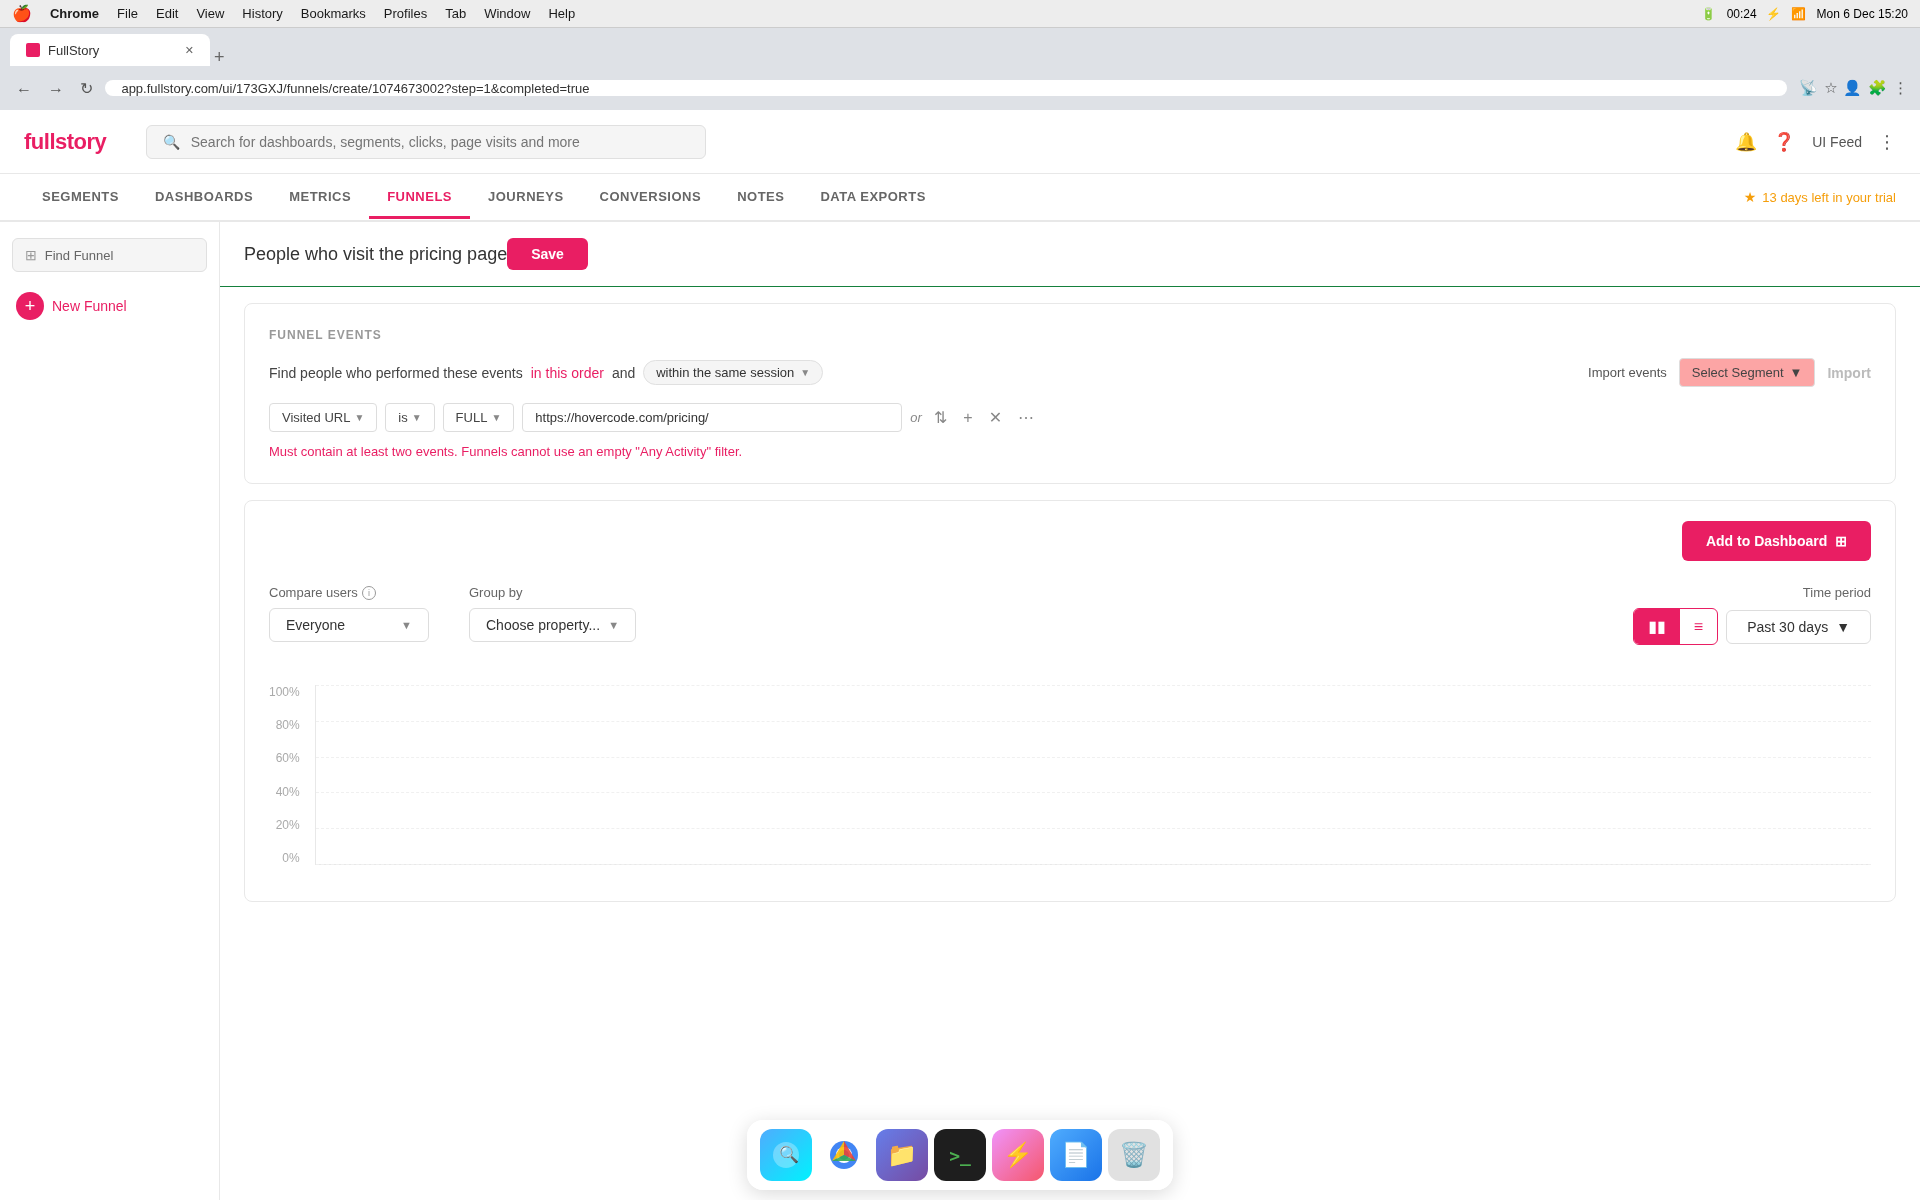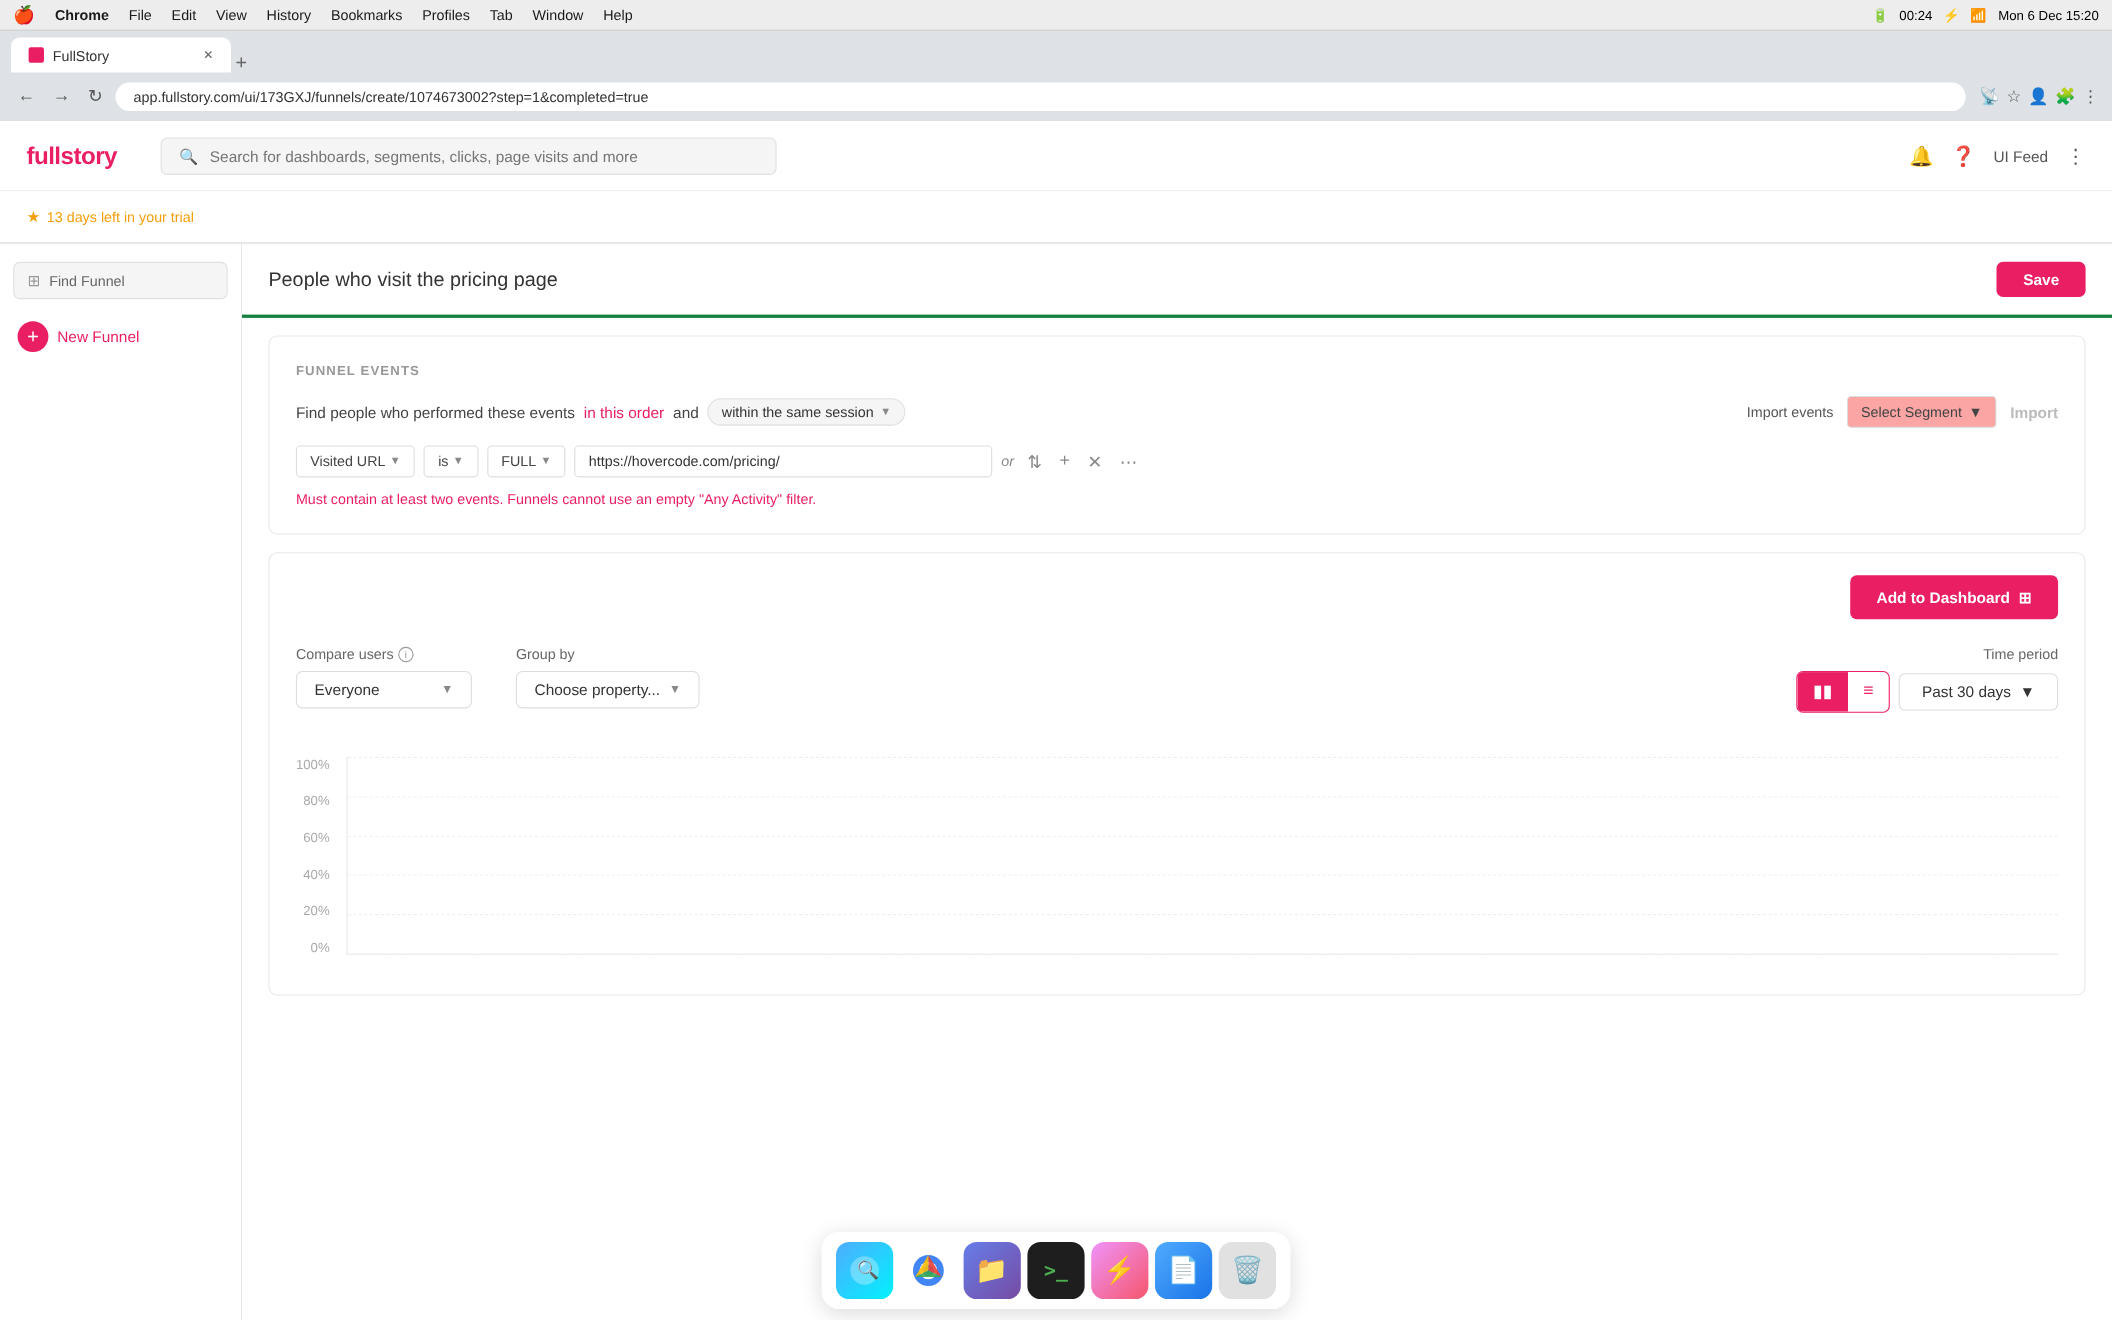--- a/index.html
+++ b/index.html
@@ -62,21 +62,21 @@
     .nav-btn { background: none; border: none; color: #555; font-size: 16px; cursor: pointer; padding: 4px; border-radius: 4px; }
     .address-bar {
       flex: 1;
       background: #fff;
       border: none;
       border-radius: 20px;
       padding: 6px 16px;
       font-size: 13px;
       color: #333;
       outline: none;
-      height: 26px;
+      height: 16px;
     }
     .toolbar-icons { display: flex; align-items: center; gap: 6px; margin-left: 4px; color: #555; font-size: 15px; }
 
     
     .app-container {
       background: #fff;
       min-height: calc(1200px - 28px - 82px);
     }
     .app-header {
       background: #fff;
@@ -192,22 +192,22 @@
     
     .content-area {
       flex: 1;
       overflow-y: auto;
       padding: 0;
     }
     .page-title-bar {
       padding: 16px 24px;
       display: flex;
       align-items: center;
-      justify-content: space-between;
-      border-bottom: 3px solid #15803d;
+      justify-content: flex-start;
+      border-bottom: 1px solid #15803d;
     }
     .page-title { font-size: 18px; font-weight: 500; color: #333; }
     .save-btn {
       background: #e91e63;
       color: white;
       border: none;
       border-radius: 6px;
       padding: 8px 24px;
       font-size: 14px;
       font-weight: 600;
@@ -538,20 +538,30 @@
     </div>
     <div class="header-right">
       <span class="header-icon">🔔</span>
       <span class="header-icon">❓</span>
       <span class="ui-feed">UI Feed</span>
       <span class="more-btn">⋮</span>
     </div>
   </div>
 
   <div class="main-nav">
+    <div class="nav-links">
+      <a class="nav-link">SEGMENTS</a>
+      <a class="nav-link">DASHBOARDS</a>
+      <a class="nav-link">METRICS</a>
+      <a class="nav-link active">FUNNELS</a>
+      <a class="nav-link">JOURNEYS</a>
+      <a class="nav-link">CONVERSIONS</a>
+      <a class="nav-link">NOTES</a>
+      <a class="nav-link">DATA EXPORTS</a>
+    </div>
     <div class="trial-badge">
       <span class="star">★</span>
       <span>13 days left in your trial</span>
     </div>
   </div>
 
   <div class="main-layout">
 
     <div class="sidebar">
       <div class="find-funnel">

